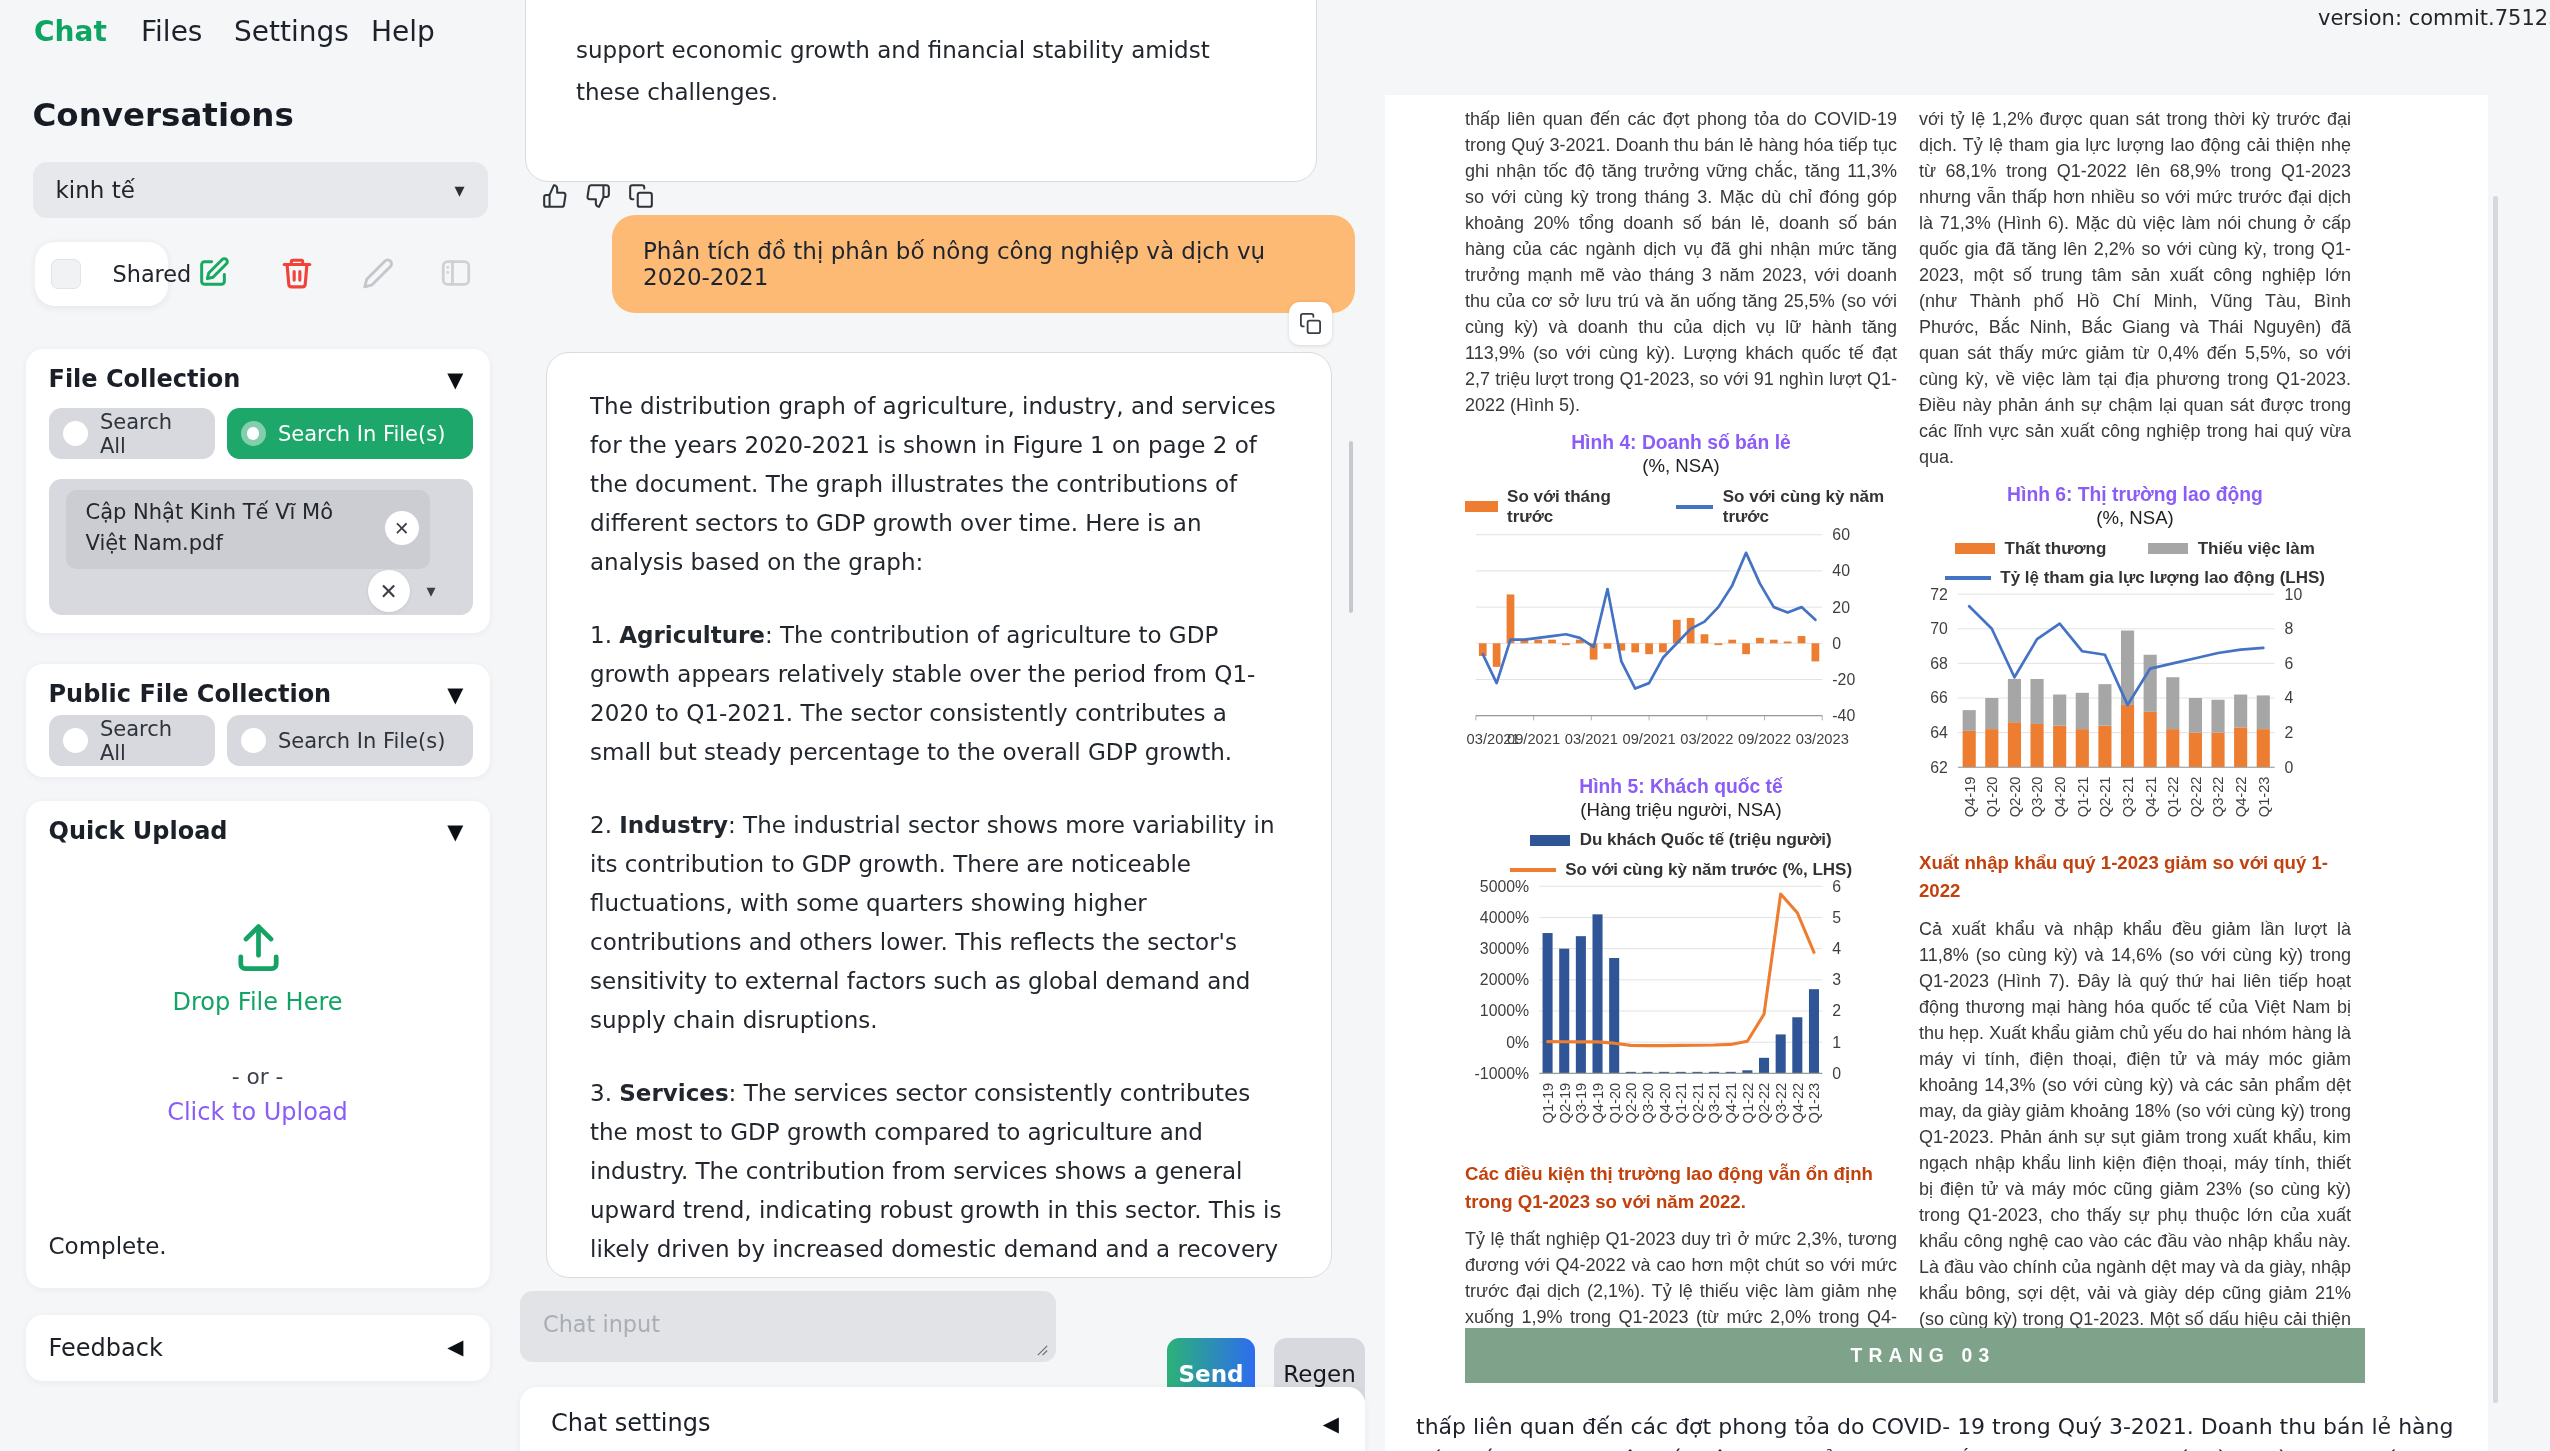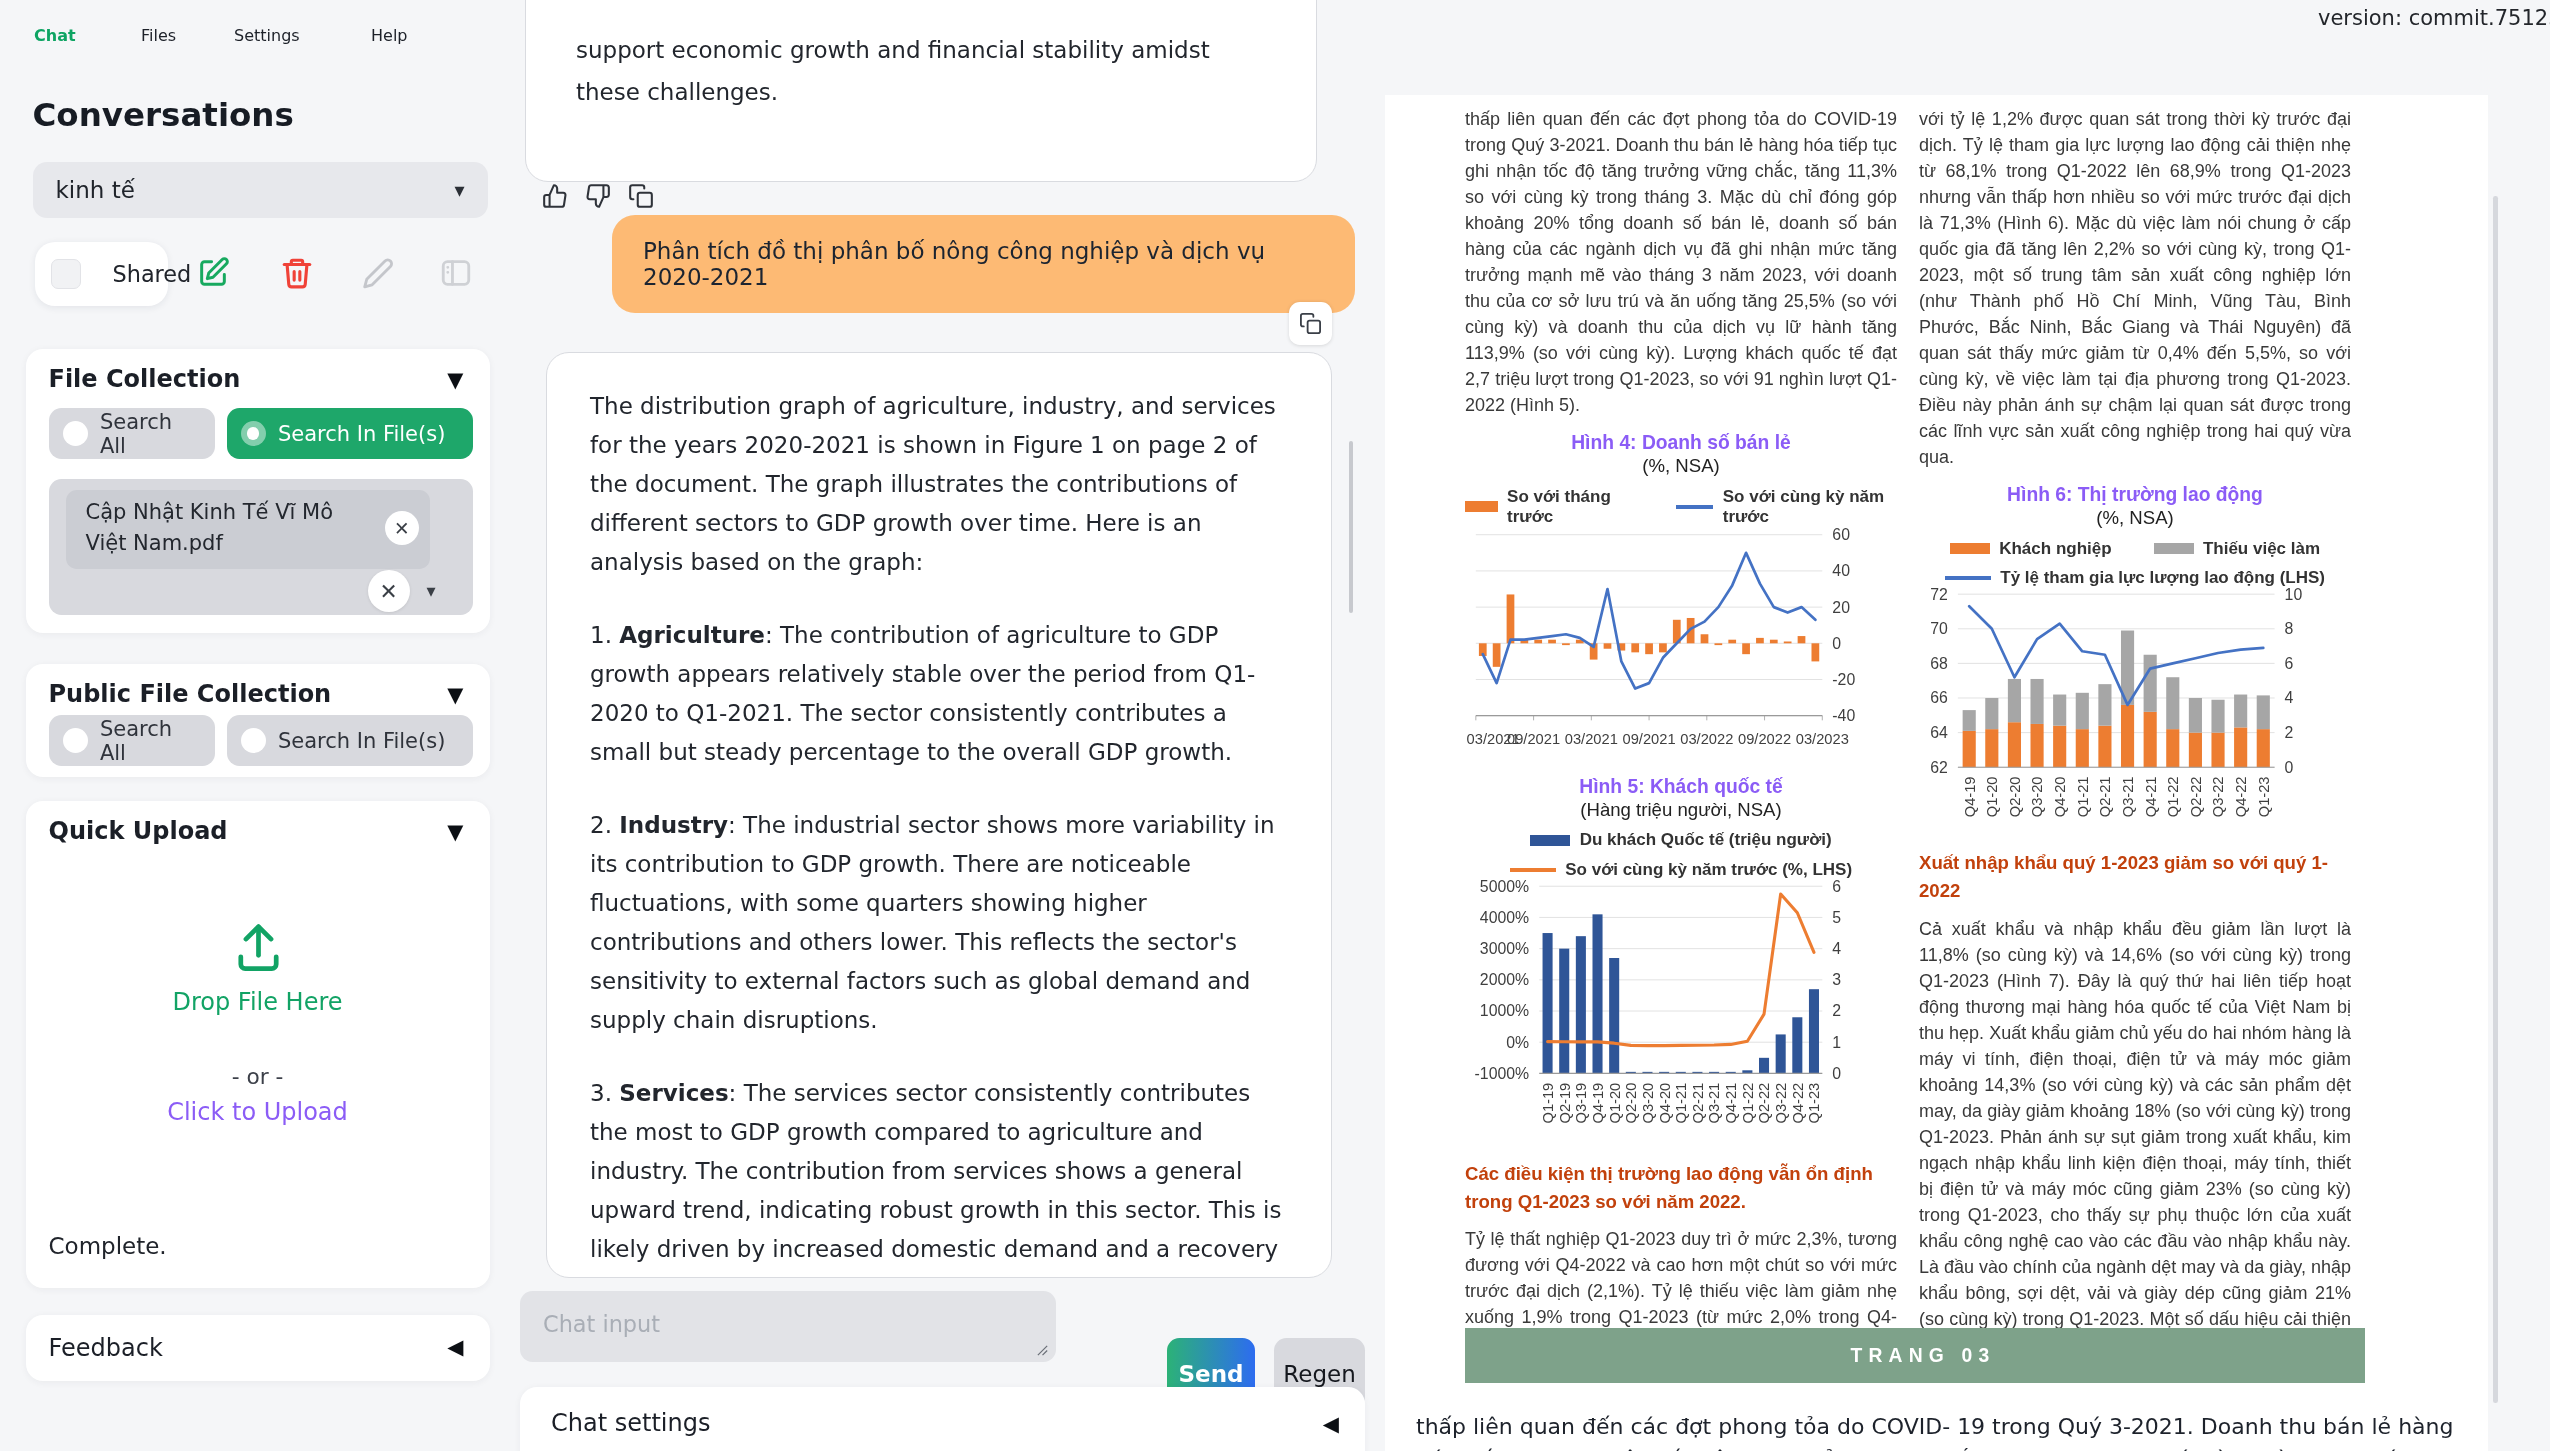--- a/index.html
+++ b/index.html
@@ -1,18 +1,18 @@
 <!DOCTYPE html>
 <html style="font-size:12.4px"><head>
 <meta charset="utf-8">
 <style>
   html,body{margin:0;padding:0;}
   #app{position:relative;width:2550px;height:1452px;overflow:hidden;background:#f5f6f8;font-family:"DejaVu Sans",sans-serif;}
   
-  .nav-item{position:absolute;top:26px;font-size:16px;color:#1d2129;text-align:right;}
+  .nav-item{position:absolute;top:15px;font-size:28px;color:#1d2129;text-align:right;}
   .nav-item.active{color:#0ea463;font-weight:700;}
   #version{position:absolute;top:6.2px;left:2318px;font-size:21px;color:#23262b;white-space:nowrap;}
   
   #conv-title{position:absolute;left:32.5px;top:96px;font-size:32.5px;font-weight:700;color:#171c24;}
   #conv-select{position:absolute;left:32.5px;top:162px;width:455px;height:56px;background:#e7e8ec;border-radius:14px;display:flex;align-items:center;padding:0 23px;box-sizing:border-box;font-size:23px;color:#20242b;}
   #conv-select .caret{margin-left:auto;font-size:20px;color:#2b2f36;}
   #shared-pill{position:absolute;left:35px;top:242px;width:133px;height:64px;background:#fff;border-radius:20px;box-shadow:0 1.5px 7.7px rgba(30,40,60,.08);display:flex;align-items:center;gap:32px;padding:0 15.5px;box-sizing:border-box;}
   #shared-cb{width:28px;height:28px;background:#f1f2f4;border:0.8px solid #e2e3e7;border-radius:7px;flex:none;}
   #shared-label{font-size:22.4px;color:#20242b;}
   .tool-btn{position:absolute;top:255px;width:36px;height:36px;display:flex;align-items:center;justify-content:center;}
@@ -378,21 +378,21 @@
             <text x="458.2352941176471" y="262" text-anchor="end" class="ctickx" transform="rotate(-90 458.2352941176471 262)">Q1-23</text>
           </svg></div>
         <p class="pdfh">Các điều kiện thị trường lao động vẫn ổn định trong Q1-2023 so với năm 2022.</p>
         <p class="pdfp">Tỷ lệ thất nghiệp Q1-2023 duy trì ở mức 2,3%, tương đương với Q4-2022 và cao hơn một chút so với mức trước đại dịch (2,1%). Tỷ lệ thiếu việc làm giảm nhẹ xuống 1,9% trong Q1-2023 (từ mức 2,0% trong Q4-2022) nhưng vẫn cao hơn khoảng 60% so</p>
       </div>
     <div class="pdfcol" id="colR">
         <p class="pdfp">với tỷ lệ 1,2% được quan sát trong thời kỳ trước đại dịch. Tỷ lệ tham gia lực lượng lao động cải thiện nhẹ từ 68,1% trong Q1-2022 lên 68,9% trong Q1-2023 nhưng vẫn thấp hơn nhiều so với mức trước đại dịch là 71,3% (Hình 6). Mặc dù việc làm nói chung ở cấp quốc gia đã tăng lên 2,2% so với cùng kỳ, trong Q1-2023, một số trung tâm sản xuất công nghiệp lớn (như Thành phố Hồ Chí Minh, Vũng Tàu, Bình Phước, Bắc Ninh, Bắc Giang và Thái Nguyên) đã quan sát thấy mức giảm từ 0,4% đến 5,5%, so với cùng kỳ, về việc làm tại địa phương trong Q1-2023. Điều này phản ánh sự chậm lại quan sát được trong các lĩnh vực sản xuất công nghiệp trong hai quý vừa qua.</p>
         <div class="chartblk"><div class="ctitle">Hình 6: Thị trường lao động</div><div class="csub">(%, NSA)</div><div class="lgrow">
             <span class="lgit">
               <span class="swb" style="background: rgb(237, 125, 49);"></span>
-              <span>Khách nghiệp</span>
+              <span>Thất thương</span>
             </span>
             <span class="lgit">
               <span class="swb" style="background: rgb(166, 166, 166);"></span>
               <span>Thiếu việc làm</span>
             </span>
           </div><div class="lgrow">
             <span class="lgit">
               <span class="swl" style="background: rgb(68, 114, 196);"></span>
               <span>Tỷ lệ tham gia lực lượng lao động (LHS)</span>
             </span>

